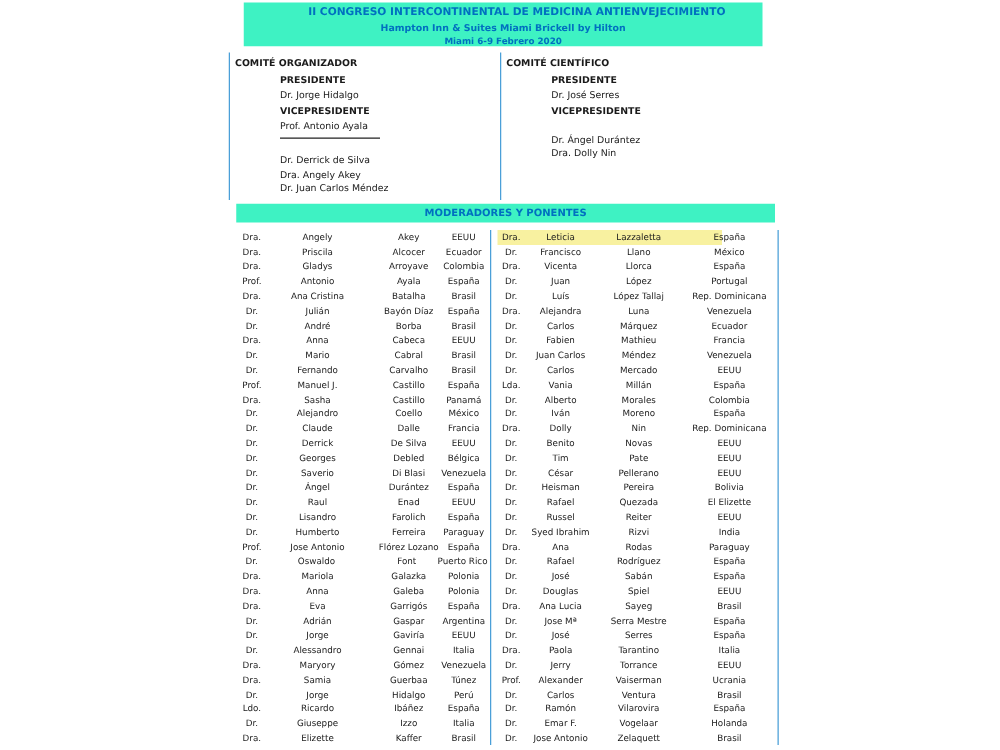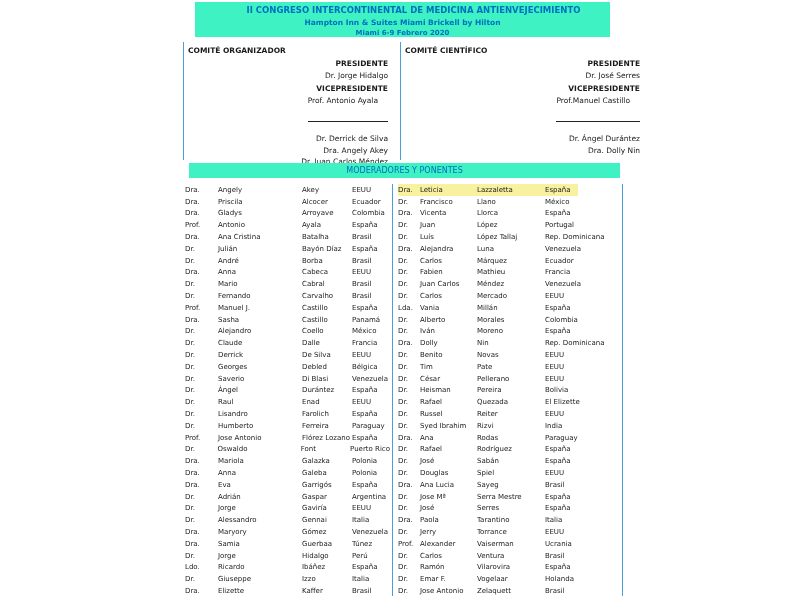--- a/index.html
+++ b/index.html
@@ -16,33 +16,33 @@
   .banner .l2{font-size:7.5px;line-height:11px;}
   .banner .l3{font-size:7px;line-height:10px;}
   
   .committee{
     position:absolute;top:42px;border-left:1px solid #4A9FD8;padding-left:4px;height:118px;
     font-size:7.5px;
   }
   .committee.org{left:183px;width:200px;}
   .committee.sci{left:400px;width:235px;}
   .cm-title{font-weight:bold;padding-top:3px;line-height:11px;}
-  .cm-body{margin-left:36px;text-align:right;}
+  .cm-body{margin-left:36px;}
   .cm-role{font-weight:bold;margin-top:2px;line-height:11.5px;}
   .cm-name{line-height:11.5px;}
-  .cm-name.underlined{display:inline-block;border-bottom:1px solid #222;padding-right:10px;padding-bottom:15px;}
+  .cm-name.underlined{display:inline-block;border-bottom:1px solid #222;padding-right:10px;padding-bottom:4px;}
   .cm-gap{height:11px;}
   
   .mod-band{
     position:absolute;left:189px;top:163px;width:431px;height:15px;
     background:#3EF2C3;display:flex;align-items:center;justify-content:center;
   }
-  .mod-band .txt{color:#0070C0;font-weight:normal;font-size:8px;}
+  .mod-band .txt{color:#0070C0;font-weight:bold;font-size:8px;}
   
-  .ptable{position:absolute;top:184px;font-size:7px;}
+  .ptable{position:absolute;top:184px;font-size:7px;text-align:center;}
   .ptable.left{left:185px;width:205px;}
   .ptable.right{left:398px;width:224px;}
   .prow{height:11.8px;display:flex;align-items:center;}
   .c{display:inline-block;white-space:nowrap;overflow:visible;}
   .left .c0{width:33px;} .left .c1{width:72px;} .left .c2{width:50px;margin-left:12px;} .left .c3{flex:1;}
   .right .c0{width:22px;} .right .c1{width:57px;} .right .c2{width:68px;} .right .c3{flex:1;}
   .right .prow.hl{background:linear-gradient(to right,#F8F1A0 0,#F8F1A0 180px,transparent 180px);}
   
   .vline{position:absolute;top:184px;width:1px;height:412px;background:#4A9FD8;}
   .vline.mid{left:392px;}
@@ -72,21 +72,20 @@
       <div class="cm-name">Dr. Juan Carlos Méndez</div>
     </div>
   </div>
 
   <div class="committee sci">
     <div class="cm-title">COMITÉ CIENTÍFICO</div>
     <div class="cm-body">
       <div class="cm-role">PRESIDENTE</div>
       <div class="cm-name">Dr. José Serres</div>
       <div class="cm-role">VICEPRESIDENTE</div>
-      <div><span class="cm-name underlined">Prof.Manuel Castillo</span></div>
       <div class="cm-gap"></div>
       <div class="cm-name">Dr. Ángel Durántez</div>
       <div class="cm-name">Dra. Dolly Nin</div>
     </div>
   </div>
 
   <div class="mod-band">
     <span class="txt">MODERADORES Y PONENTES</span>
   </div>
 

